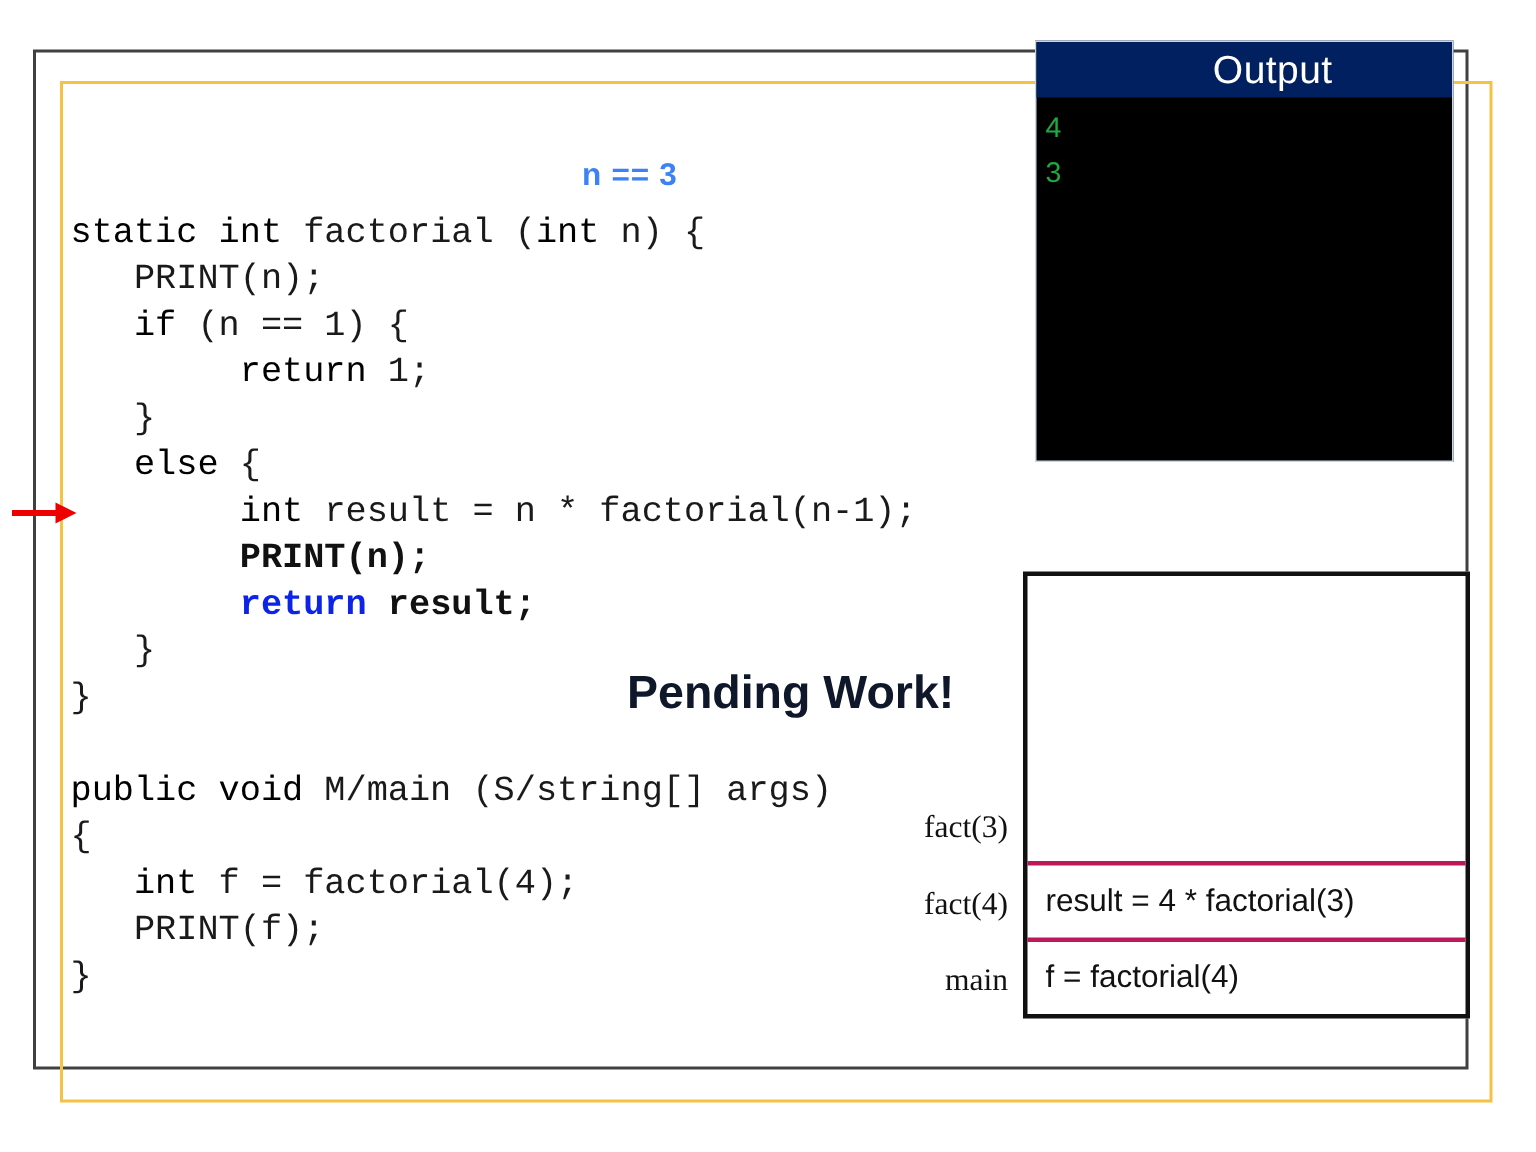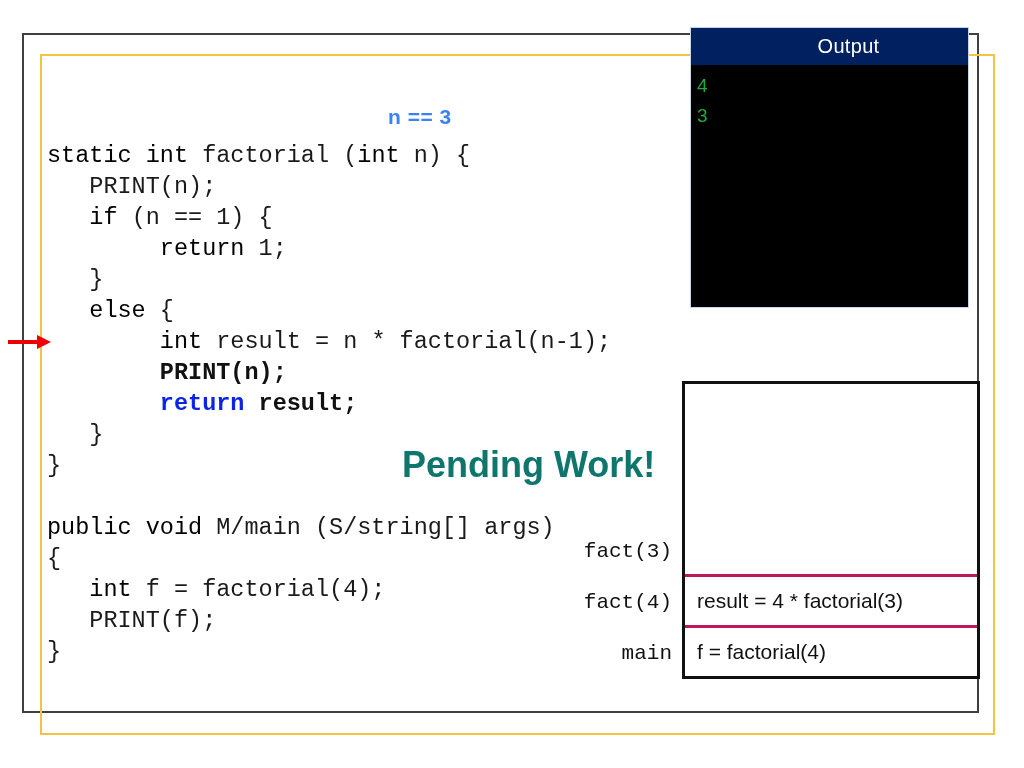--- a/index.html
+++ b/index.html
@@ -93,42 +93,42 @@
     background: #000000;
   }
   .output-title {
     height: 37px;
     background: #002060;
     color: #ffffff;
     display: flex;
     align-items: center;
     justify-content: center;
     font-family: "Liberation Sans", sans-serif;
-    font-size: 20px;
+    font-size: 26px;
     letter-spacing: 0.3px;
     padding-left: 38px;
   }
   .output-body {
     padding: 6px 0 0 6px;
     font-family: "Liberation Sans", sans-serif;
     font-size: 19px;
     color: #22B14C;
     line-height: 30px;
   }
   .output-line { color: #1faa3e; }
 
   
   .pending-work {
     position: absolute;
-    left: 402px;
+    left: 418px;
     top: 444px;
     font-family: "Liberation Sans", sans-serif;
-    font-size: 36px;
+    font-size: 31px;
     font-weight: bold;
-    color: #0f766e;
+    color: #0f172a;
   }
 
   
   .stack-wrap {
     position: absolute;
     left: 596px;
     top: 381px;
     width: 390px;
     height: 300px;
   }
@@ -166,21 +166,21 @@
     display: flex;
     flex-direction: column;
     justify-content: flex-end;
   }
   .stack-label {
     height: 51px;
     display: flex;
     align-items: center;
     justify-content: flex-end;
     padding-right: 6px;
-    font-family: Liberation Mono, monospace;
+    font-family: Liberation Serif, serif;
     font-size: 21px;
     color: #111111;
     box-sizing: border-box;
   }
 </style>
 </head>
 <body>
 
 <div id="slide">
 

